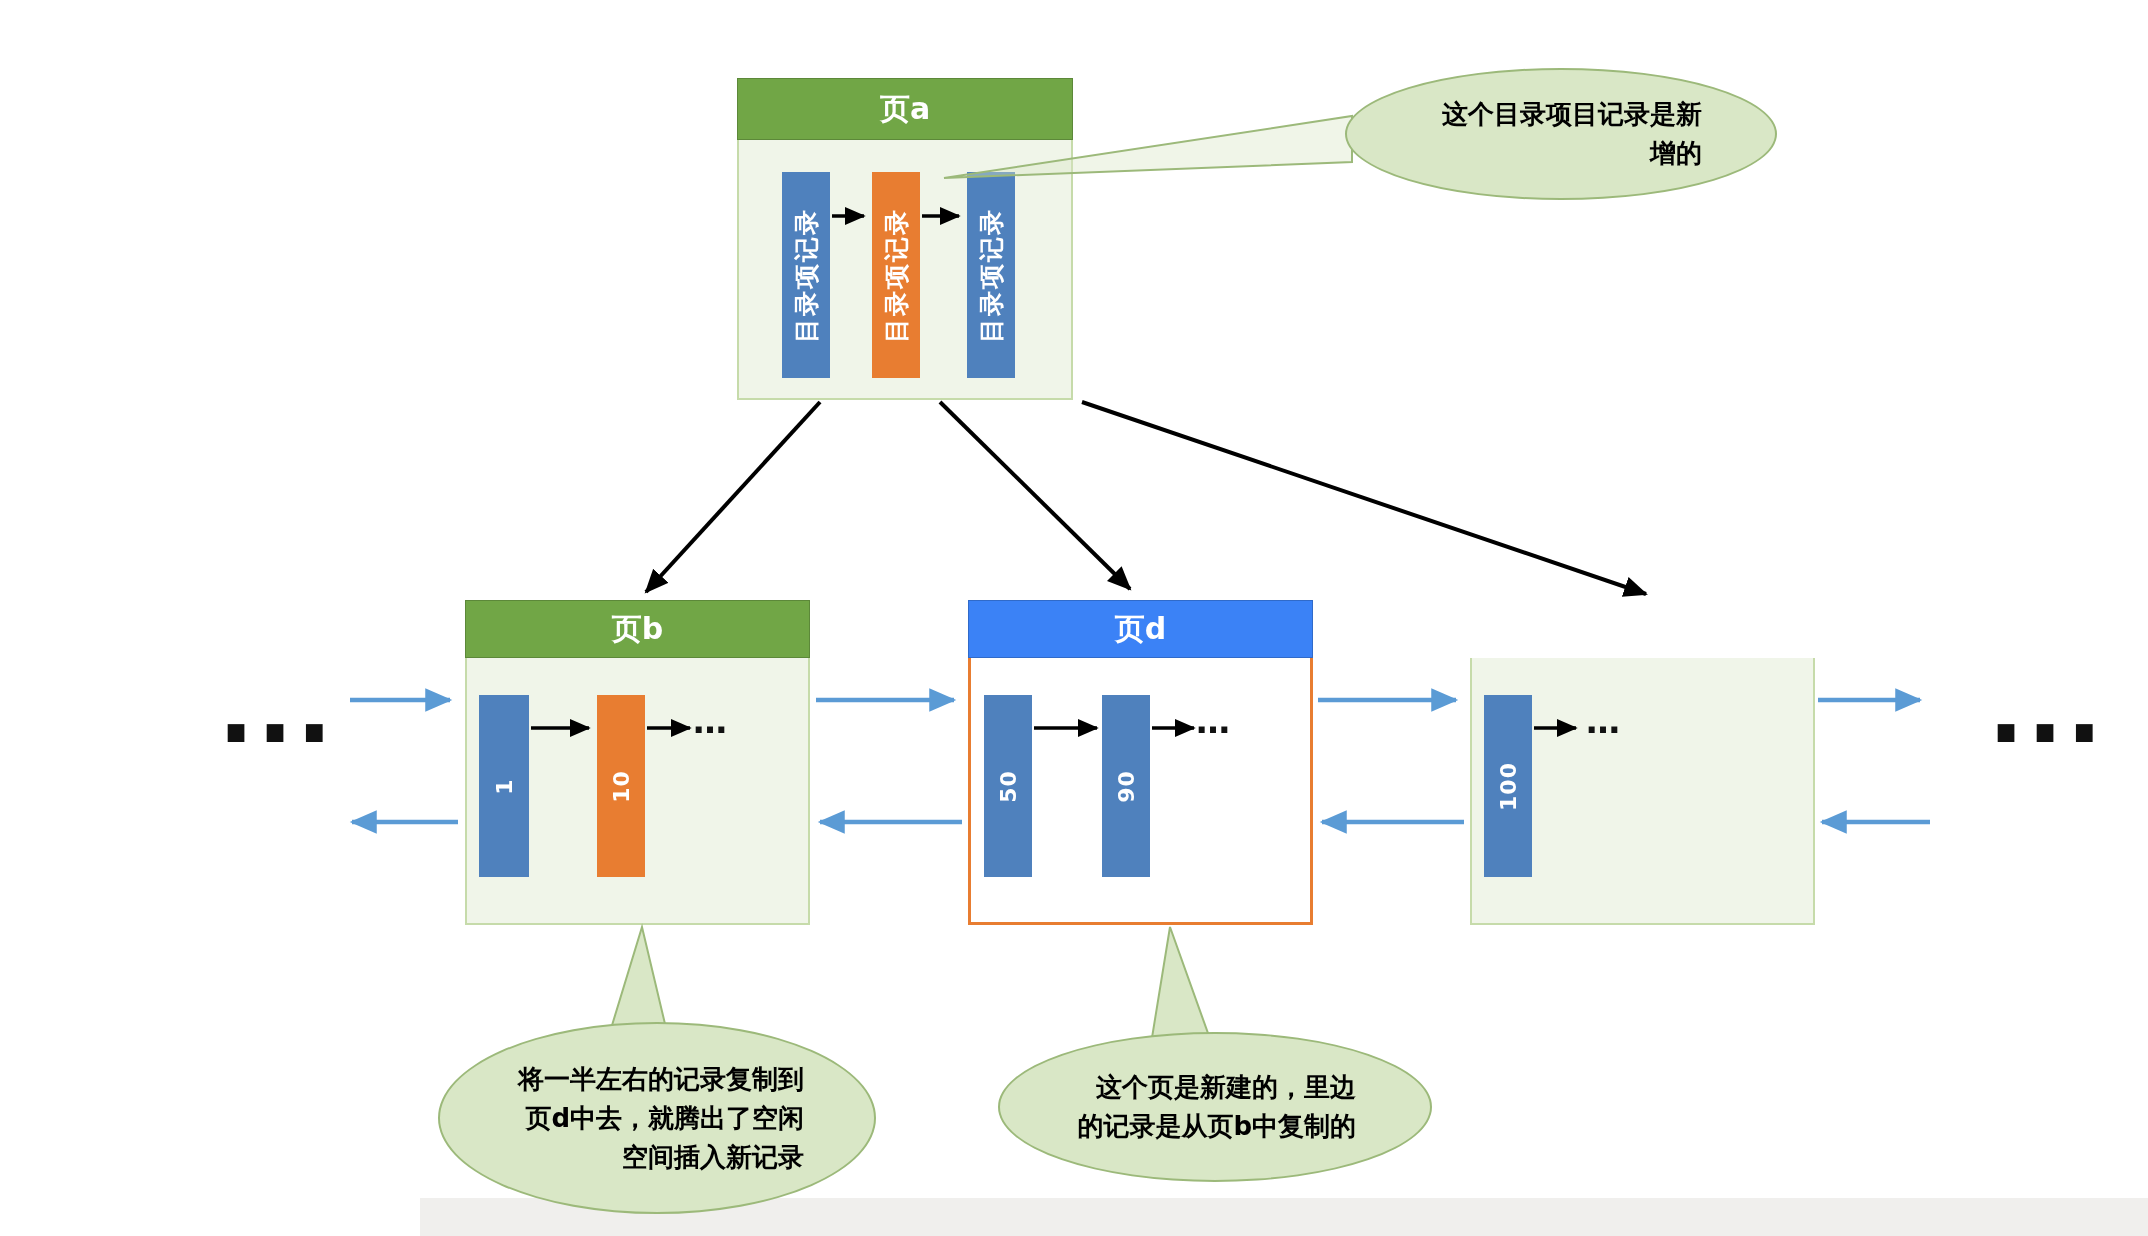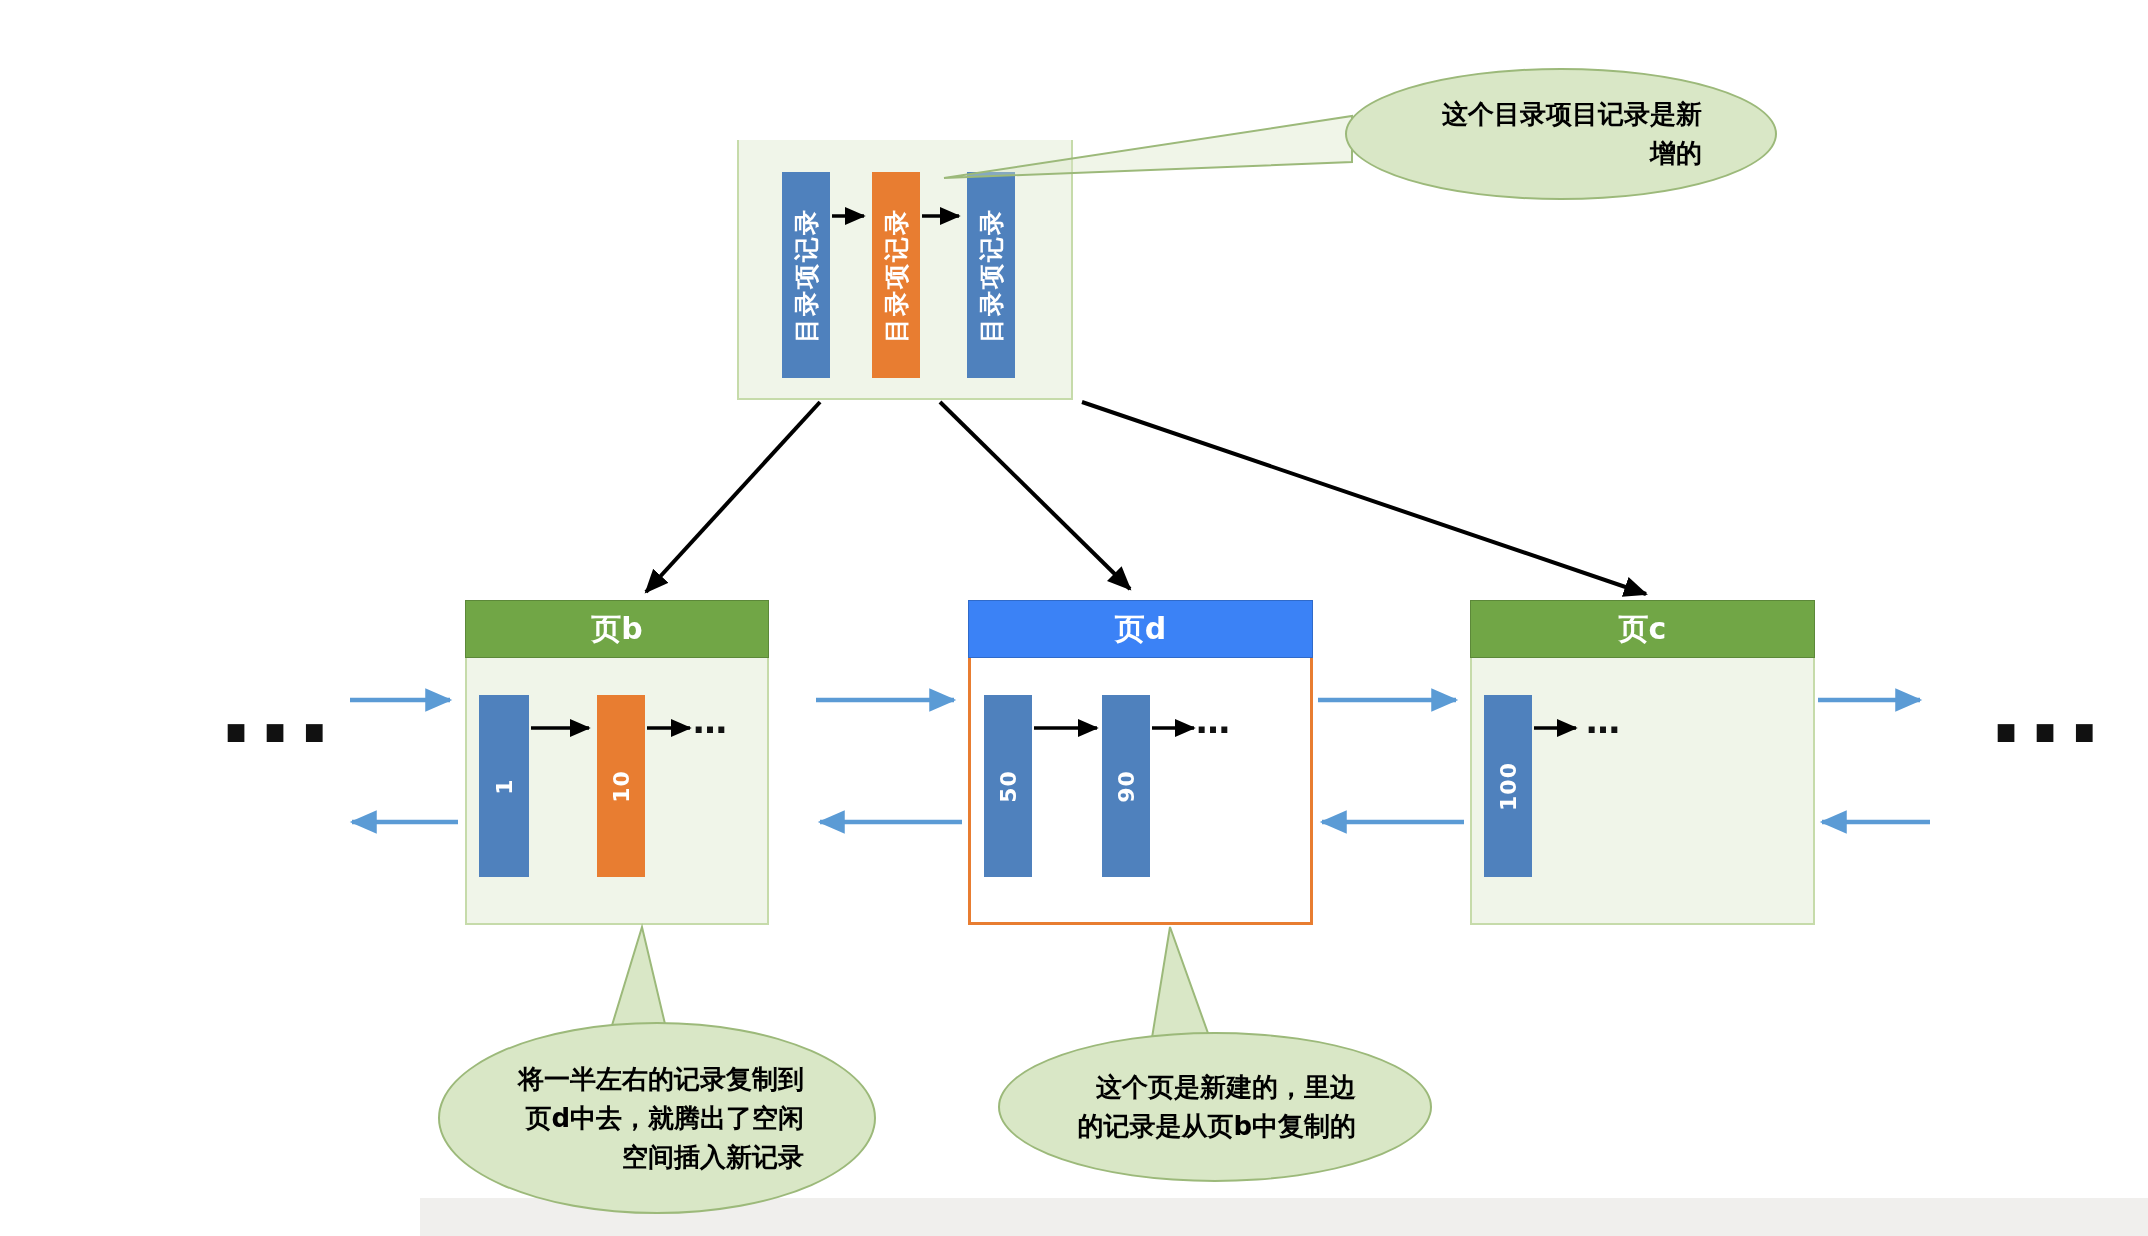--- a/index.html
+++ b/index.html
@@ -42,21 +42,21 @@
   }
   .vtext.num{font-size:22px;letter-spacing:1px;}
   
   #page-a{left:737px;top:78px;width:336px;height:322px;}
   #page-a .hdr{height:62px;}
   #page-a .body{top:62px;}
   #pa-bar1{left:45px;top:94px;width:48px;height:206px;}
   #pa-bar2{left:135px;top:94px;width:48px;height:206px;}
   #pa-bar3{left:230px;top:94px;width:48px;height:206px;}
   
-  #page-b{left:465px;top:600px;width:304px;height:325px;text-align:right;}
+  #page-b{left:465px;top:600px;width:345px;height:325px;text-align:right;}
   #page-d{left:968px;top:600px;width:345px;height:325px;}
   #page-c{left:1470px;top:600px;width:345px;height:325px;}
   #page-b .hdr,#page-d .hdr,#page-c .hdr{height:58px;}
   #page-b .body,#page-d .body,#page-c .body{top:58px;}
   #pb-bar1{left:14px;top:95px;width:50px;height:182px;}
   #pb-bar2{left:132px;top:95px;width:48px;height:182px;}
   #pd-bar1{left:16px;top:95px;width:48px;height:182px;}
   #pd-bar2{left:134px;top:95px;width:48px;height:182px;}
   #pc-bar1{left:14px;top:95px;width:48px;height:182px;}
   
@@ -103,20 +103,23 @@
     background:#F0EFED;
   }
 </style>
 </head>
 <body>
 
 <div id="canvas">
 
   <div class="page" id="page-a">
     <div class="body greenish"></div>
+    <div class="hdr green">
+      <span>页a</span>
+    </div>
     <div class="vbar blue" id="pa-bar1">
       <span class="vtext">目录项记录</span>
     </div>
     <div class="vbar orange" id="pa-bar2">
       <span class="vtext">目录项记录</span>
     </div>
     <div class="vbar blue" id="pa-bar3">
       <span class="vtext">目录项记录</span>
     </div>
   </div>
@@ -144,23 +147,20 @@
       <span class="vtext num">50</span>
     </div>
     <div class="vbar blue" id="pd-bar2">
       <span class="vtext num">90</span>
     </div>
     <span class="mini-dots" id="pd-dots">…</span>
   </div>
 
   <div class="page" id="page-c">
     <div class="body greenish"></div>
-    <div class="hdr green">
-      <span>页c</span>
-    </div>
     <div class="vbar blue" id="pc-bar1">
       <span class="vtext num">100</span>
     </div>
     <span class="mini-dots" id="pc-dots">…</span>
   </div>
 
   <span class="big-dots" id="dots-left">...</span>
   <span class="big-dots" id="dots-right">...</span>
 
   <div id="bottom-strip"></div>

